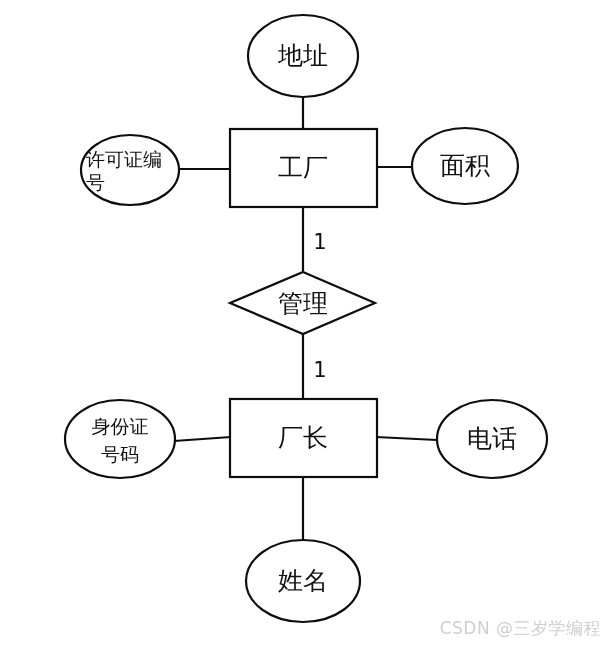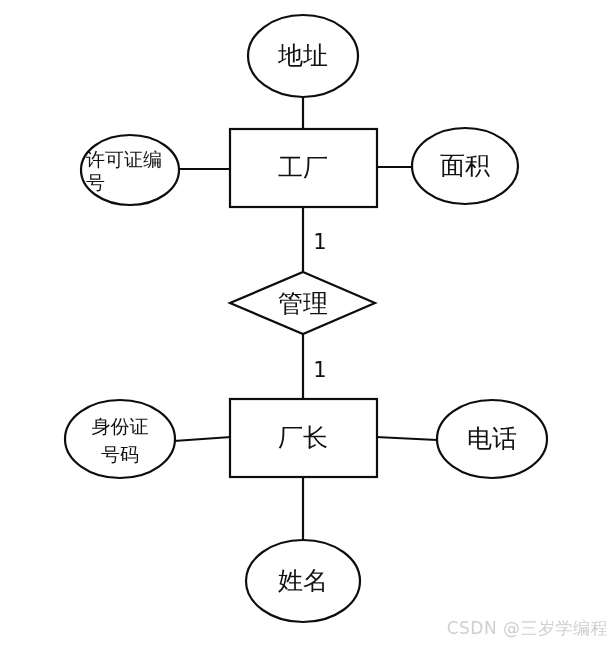--- a/index.html
+++ b/index.html
@@ -58,21 +58,21 @@
   }
   .card-label {
     font-family: "DejaVu Sans", "Liberation Sans", sans-serif;
     fill: #111111;
     font-size: 21px;
     text-anchor: middle;
     dominant-baseline: middle;
   }
   .watermark {
     position: absolute;
-    right: 5px;
+    right: 12px;
     bottom: 14px;
     color: #cfcfcf;
     font-size: 17px;
     font-family: "DejaVu Sans", "Liberation Sans", sans-serif;
     letter-spacing: 0.5px;
     white-space: nowrap;
     user-select: none;
   }
 </style>
 </head>

